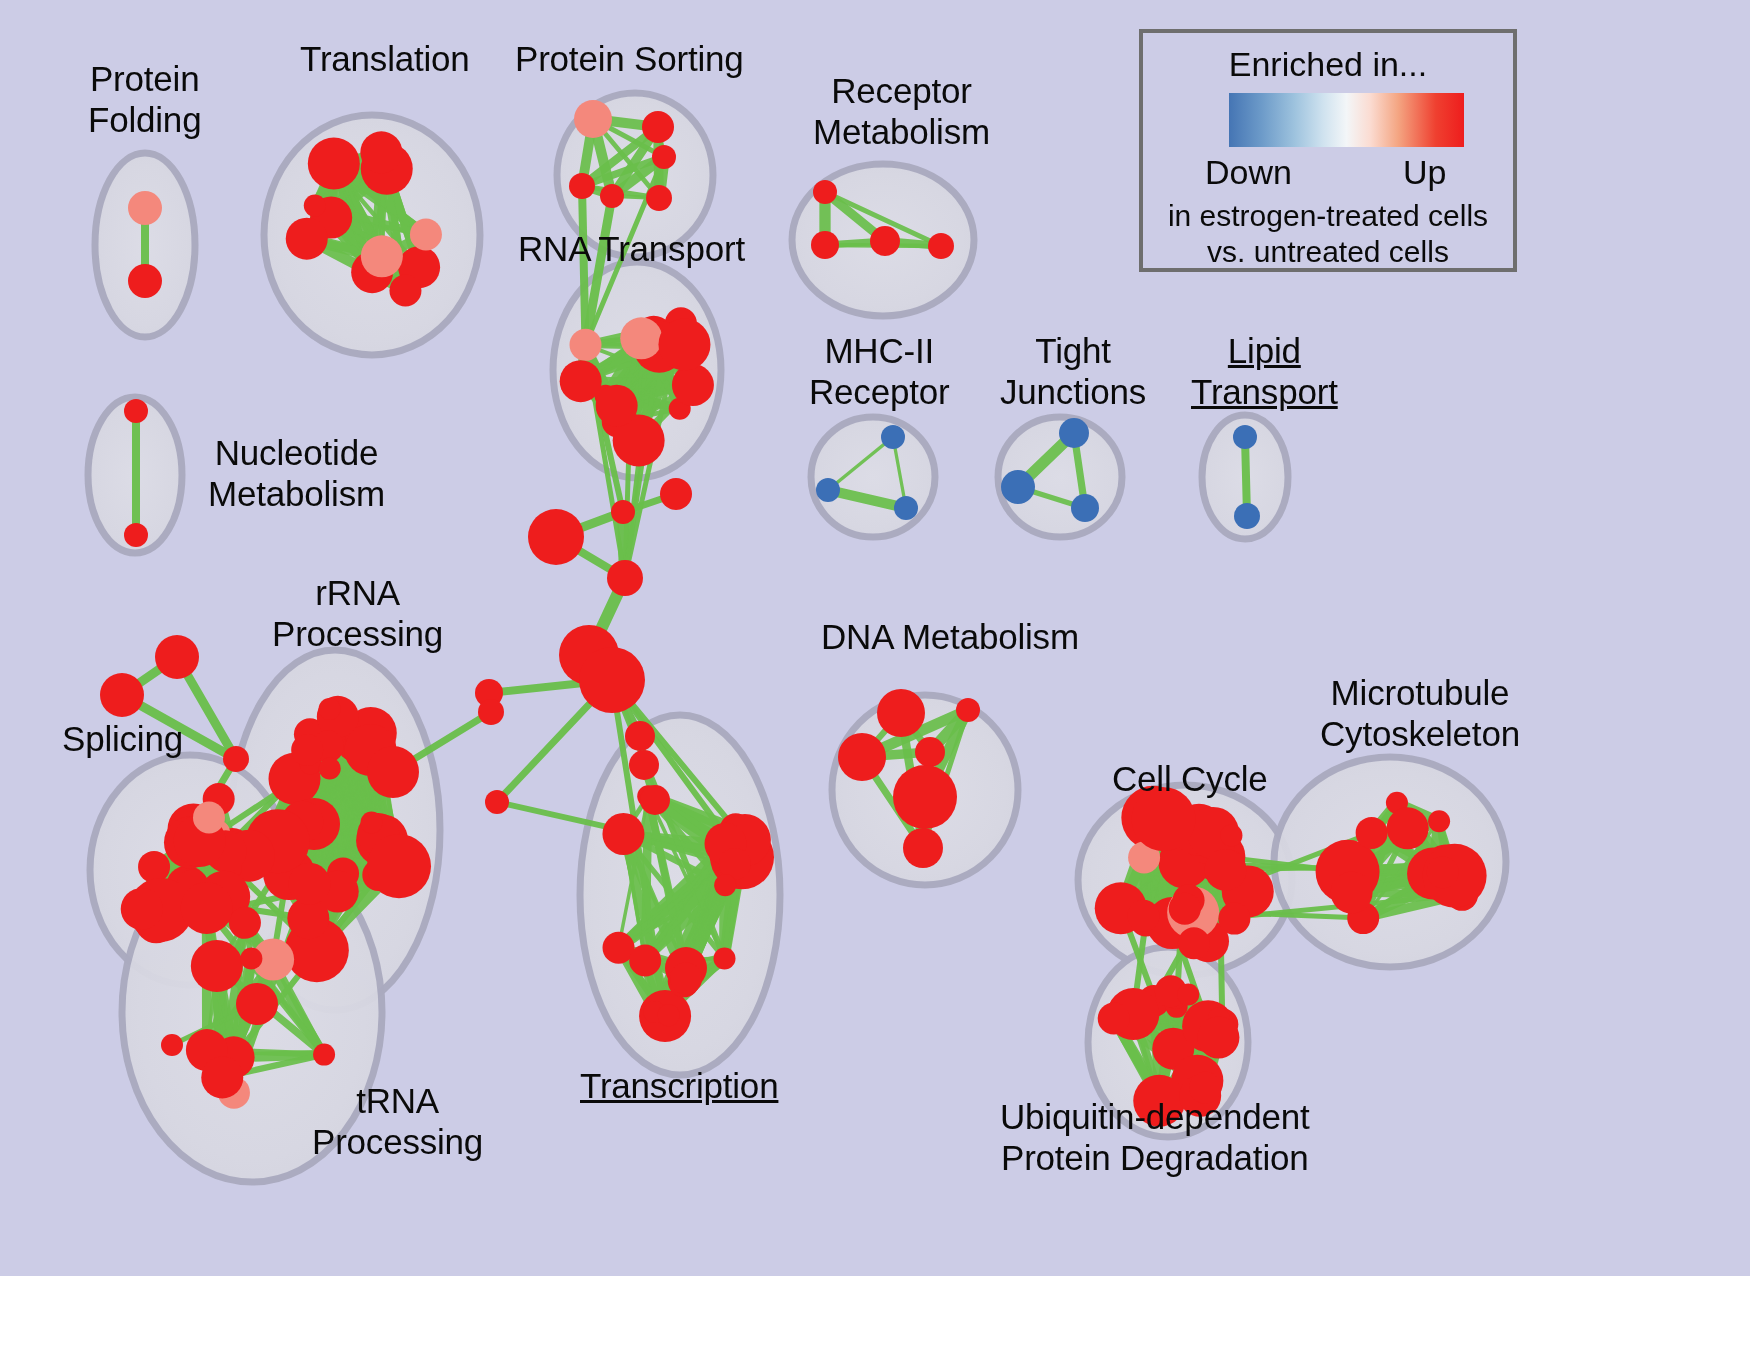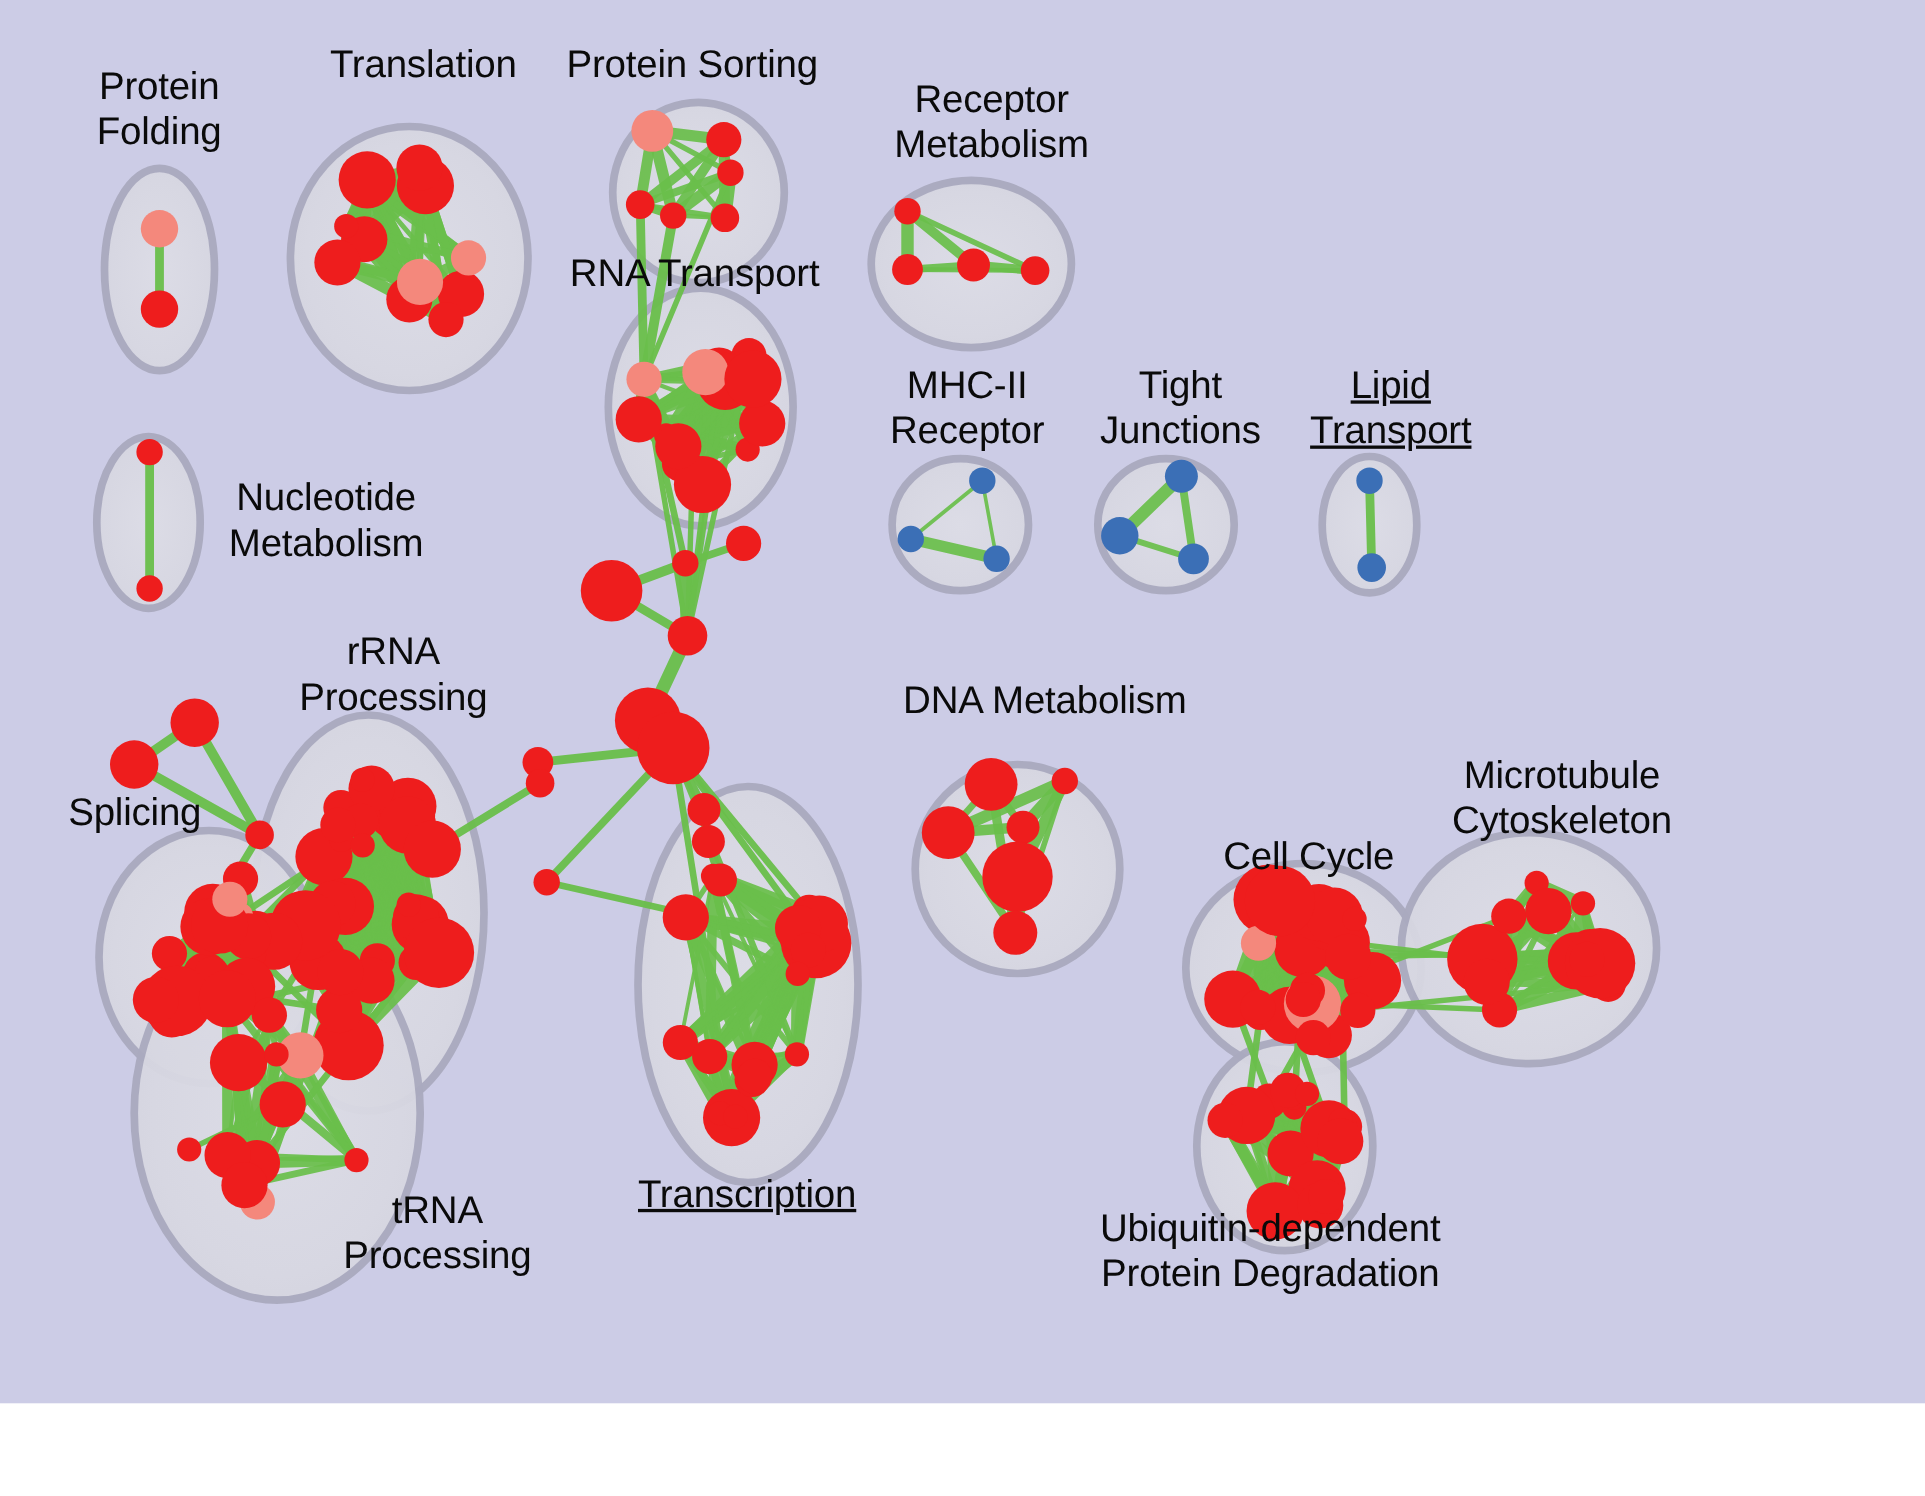--- a/index.html
+++ b/index.html
@@ -1568,20 +1568,28 @@
       <div class="lbl" style="left: 1191px; top: 330px; text-decoration: underline;">Lipid
 Transport</div>
       <div class="lbl" style="left: 272px; top: 572px;">rRNA
 Processing</div>
       <div class="lbl" style="left: 62px; top: 718px;">Splicing</div>
       <div class="lbl" style="left: 312px; top: 1080px;">tRNA
 Processing</div>
       <div class="lbl" style="left: 580px; top: 1065px; text-decoration: underline;">Transcription</div>
       <div class="lbl" style="left: 821px; top: 616px;">DNA Metabolism</div>
       <div class="lbl" style="left: 1112px; top: 758px;">Cell Cycle</div>
-      <div class="lbl" style="left: 1320px; top: 672px; margin-top: 12px;">Microtubule
+      <div class="lbl" style="left: 1320px; top: 672px;">Microtubule
 Cytoskeleton</div>
       <div class="lbl" style="left: 1000px; top: 1096px;">Ubiquitin-dependent
 Protein Degradation</div>
     </div>
 
+  <div id="legend">
+    <div id="legend-title">Enriched in...</div>
+    <div id="legend-bar"></div>
+    <div id="legend-down">Down</div>
+    <div id="legend-up">Up</div>
+    <div id="legend-sub1">in estrogen-treated cells</div>
+    <div id="legend-sub2">vs. untreated cells</div>
+  </div>
 
 </div>
 
 </body></html>

